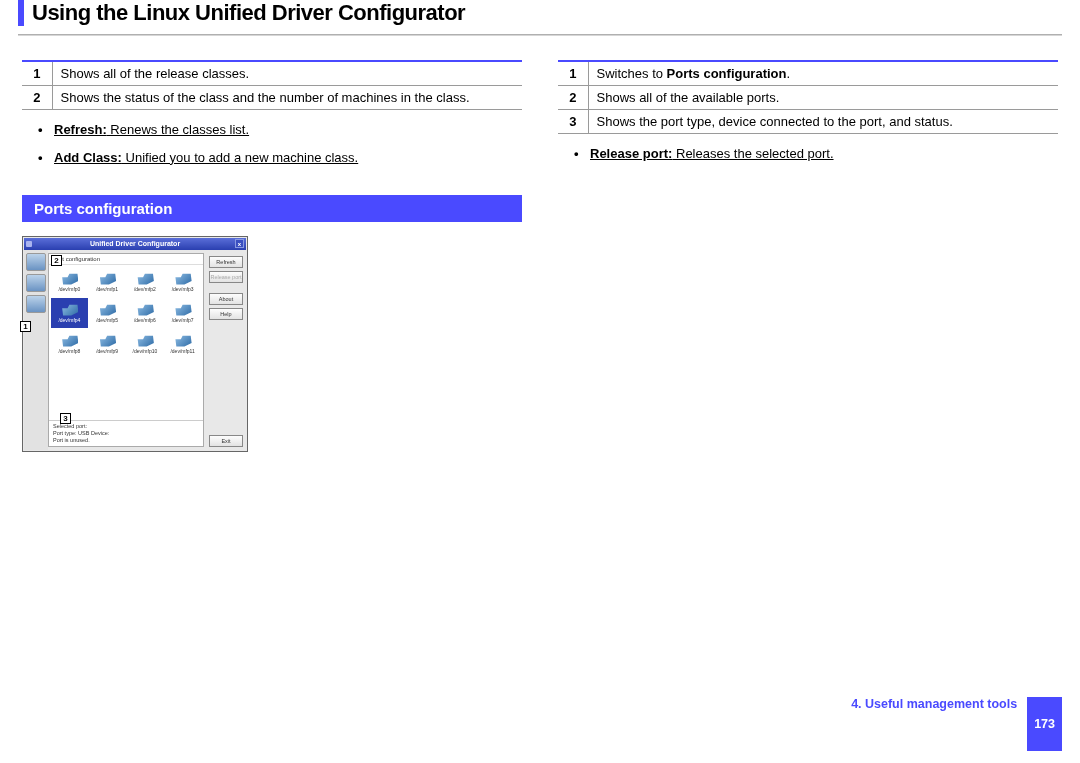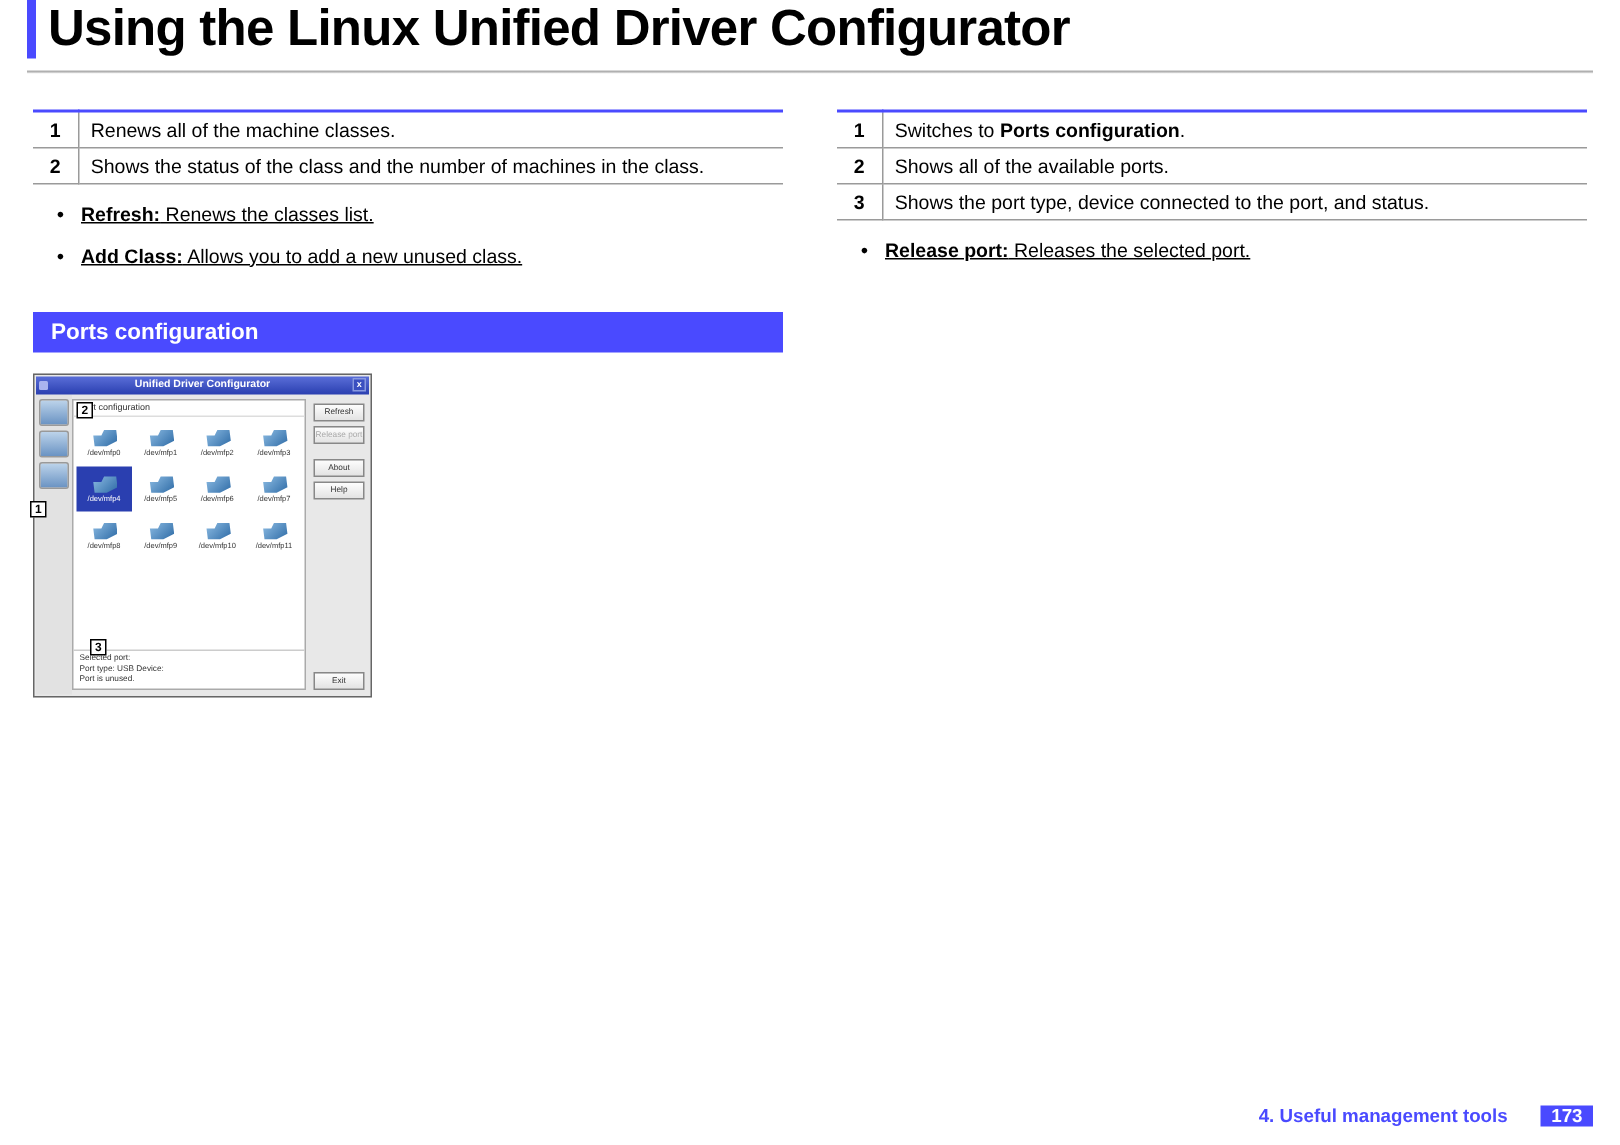--- a/index.html
+++ b/index.html
@@ -13,21 +13,21 @@
     font-size: 13px;
   }
   .header {
     padding: 0 18px 6px 18px;
   }
   .title-wrap {
     border-left: 6px solid #4a4aff;
     padding-left: 8px;
   }
   .title {
-    font-size: 34px;
+    font-size: 22px;
     font-weight: 700;
     letter-spacing: -0.5px;
     color: #000;
   }
   .hr-rule {
     margin-top: 8px;
     height: 2px;
     background: linear-gradient(to bottom, #bcbcbc, #f0f0f0);
     border-top: 1px solid #b0b0b0;
   }
@@ -198,64 +198,64 @@
   .callout.c2 { left:28px; top:18px; }
   .callout.c3 { left:37px; top:176px; }
 
   
   .footer {
     position:absolute;
     bottom:12px;
     right:18px;
     display:flex;
     align-items:flex-start;
-    gap:22px;
+    gap:10px;
   }
   .footer-text {
     color:#4a4aff;
     font-weight:700;
     font-size:12.5px;
   }
   .page-badge {
     background:#4a4aff;
     color:#fff;
     font-weight:700;
     font-size:12.5px;
-    padding:0 7px;
+    padding:20px 7px;
   }
 </style>
 </head>
 <body>
 
 <div class="header">
   <div class="title-wrap">
     <div class="title">Using the Linux Unified Driver Configurator</div>
   </div>
   <div class="hr-rule"></div>
 </div>
 
 <div class="columns">
 
   <div class="col">
     <table class="def">
       <tbody>
           <tr>
         <td>1</td>
-        <td>Renews all of the machine classes.</td>
+        <td>Shows all of the release classes.</td>
       </tr>
       <tr>
         <td>2</td>
         <td>Shows the status of the class and the number of machines in the class.</td>
       </tr>
     </tbody>
       </table>
 
     <ul class="desc">
       <li><b>Refresh:</b><span> Renews the classes list.</span></li>
-      <li><b>Add Class:</b><span> Allows you to add a new unused class.</span></li>
+      <li><b>Add Class:</b><span> Unified you to add a new machine class.</span></li>
     </ul>
 
     <div class="section-head">Ports configuration</div>
 
 
     <div class="shot">
       <div class="titlebar">
         <span class="dot"></span>
         <span>Unified Driver Configurator</span>
         <span class="x">x</span>

